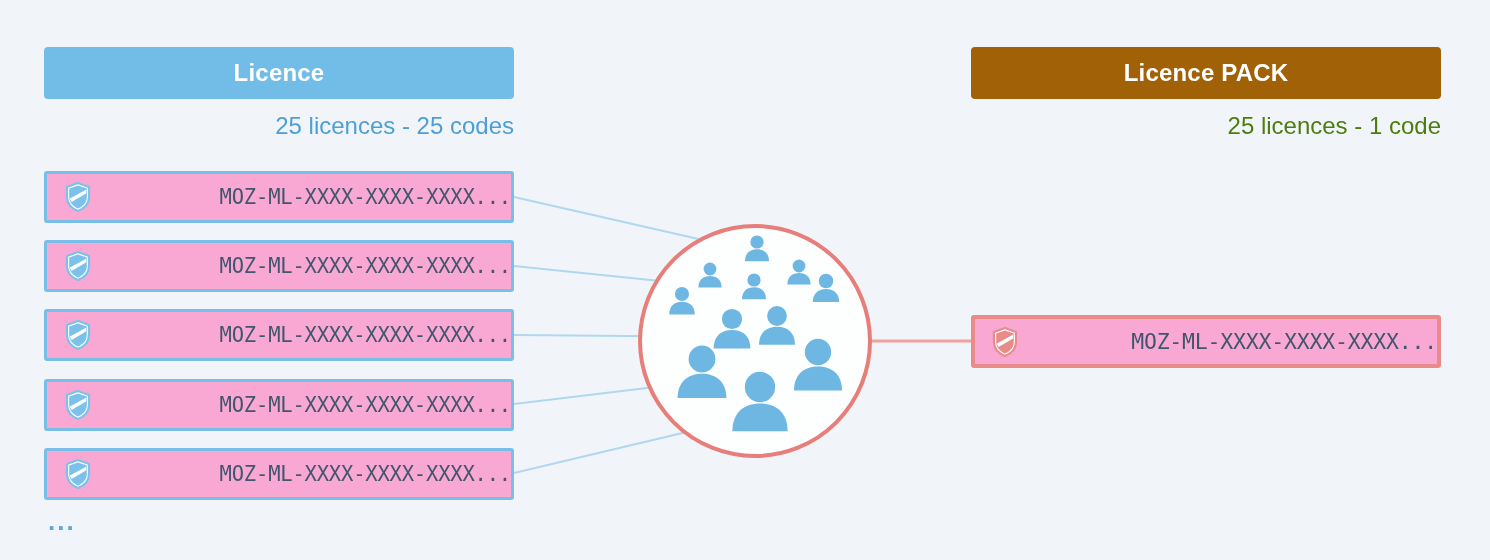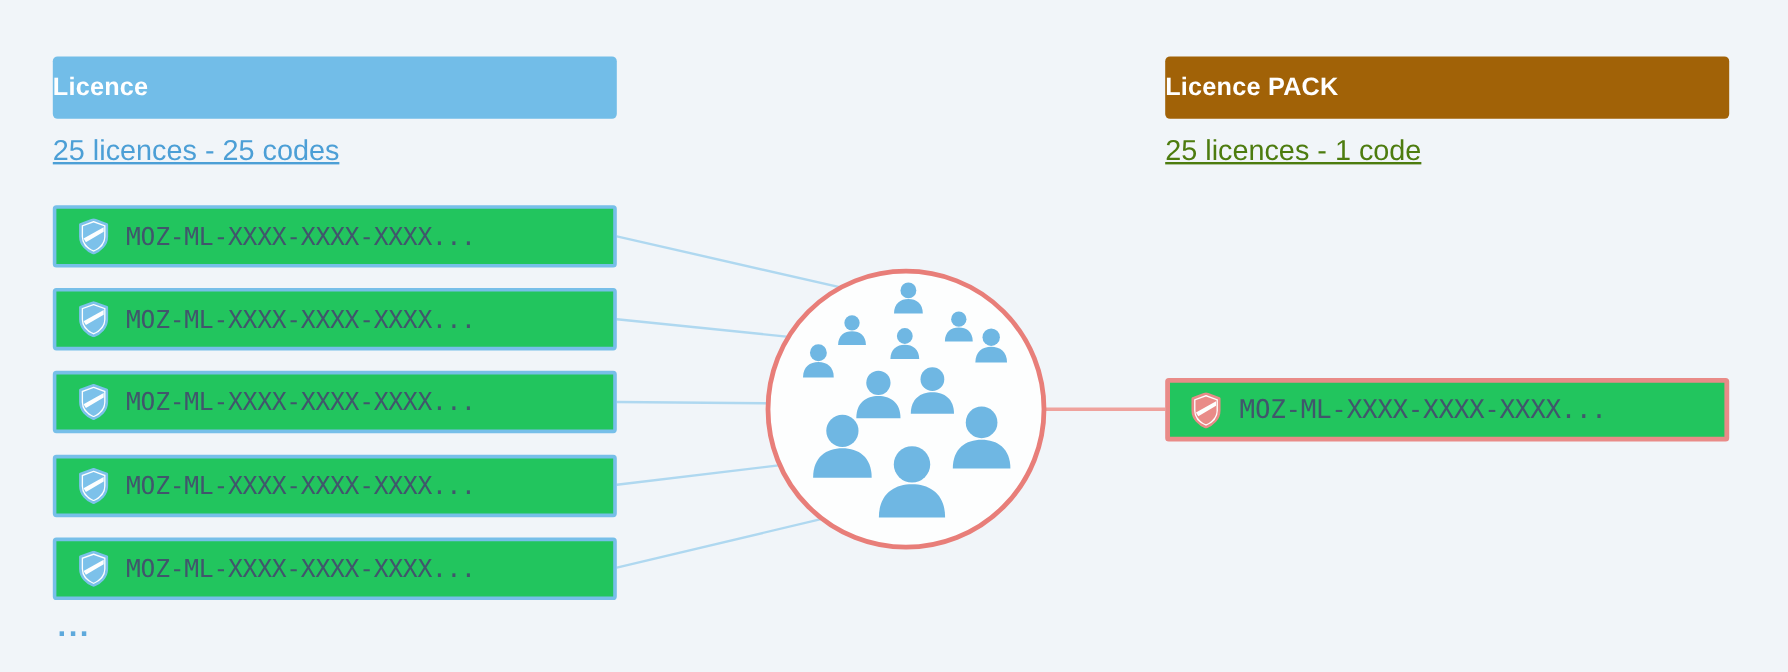--- a/index.html
+++ b/index.html
@@ -29,49 +29,50 @@
     pointer-events: none;
   }
 
   
   .col-header {
     position: absolute;
     height: 52px;
     border-radius: 4px;
     display: flex;
     align-items: center;
+    justify-content: center;
     color: #FFFFFF;
-    font-size: 21px;
+    font-size: 24px;
     font-weight: bold;
     letter-spacing: 0.2px;
   }
   .col-header.left  { left: 44px;  top: 47px; width: 470px; background: #72BDE8; }
   .col-header.right { left: 971px; top: 47px; width: 470px; background: #a16207; }
 
   .col-sub {
     position: absolute;
     top: 108px;
     height: 36px;
     display: flex;
     align-items: center;
-    justify-content: flex-start;
+    justify-content: flex-end;
     font-size: 24px;
-    text-decoration: underline;
   }
   .col-sub.left  { left: 44px;  width: 470px; color: #4C9FD6; }
   .col-sub.right { left: 971px; width: 470px; color: #4d7c0f; }
 
   
   .code-box {
     position: absolute;
     box-sizing: border-box;
-    background: #22c55e;
+    background: #f9a8d4;
     display: flex;
     align-items: center;
     border-radius: 3px;
+    justify-content: space-between;
   }
   .code-box.blue {
     left: 44px;
     width: 470px;
     height: 52px;
     border: 3px solid #77BFE9;
   }
   .code-box.red {
     left: 971px;
     top: 315px;

